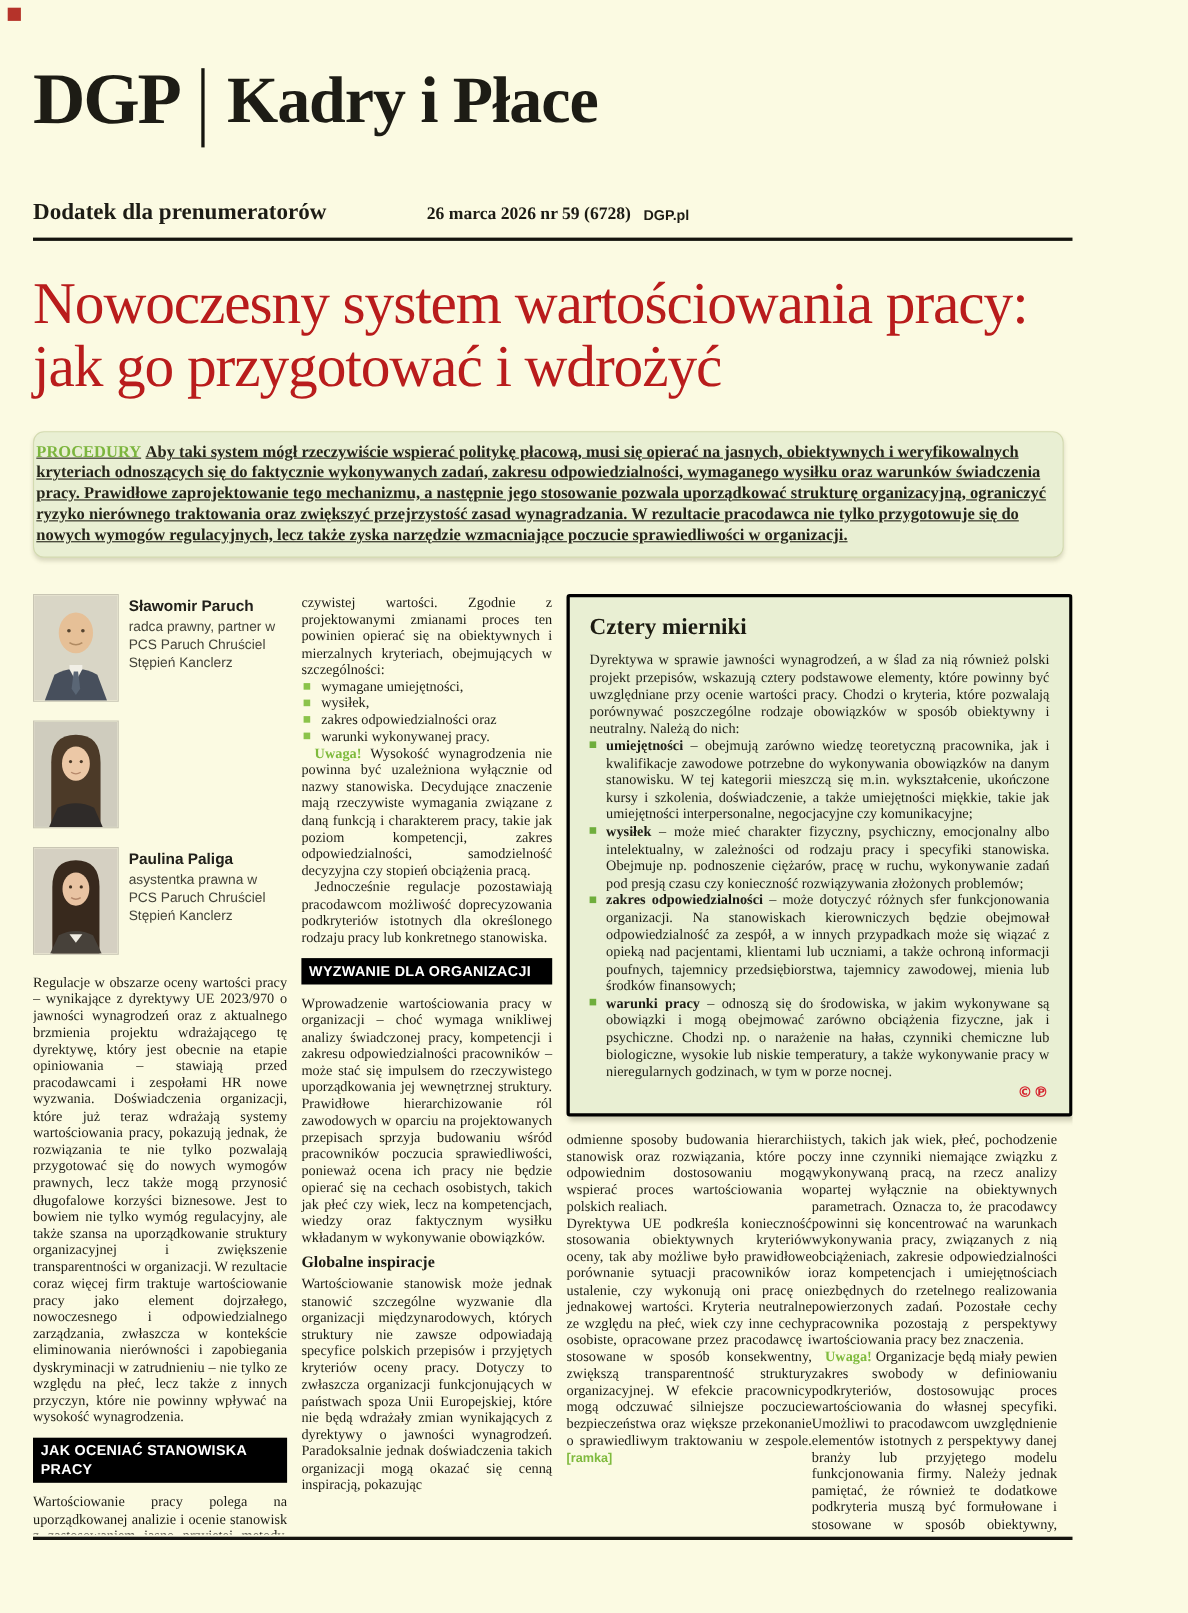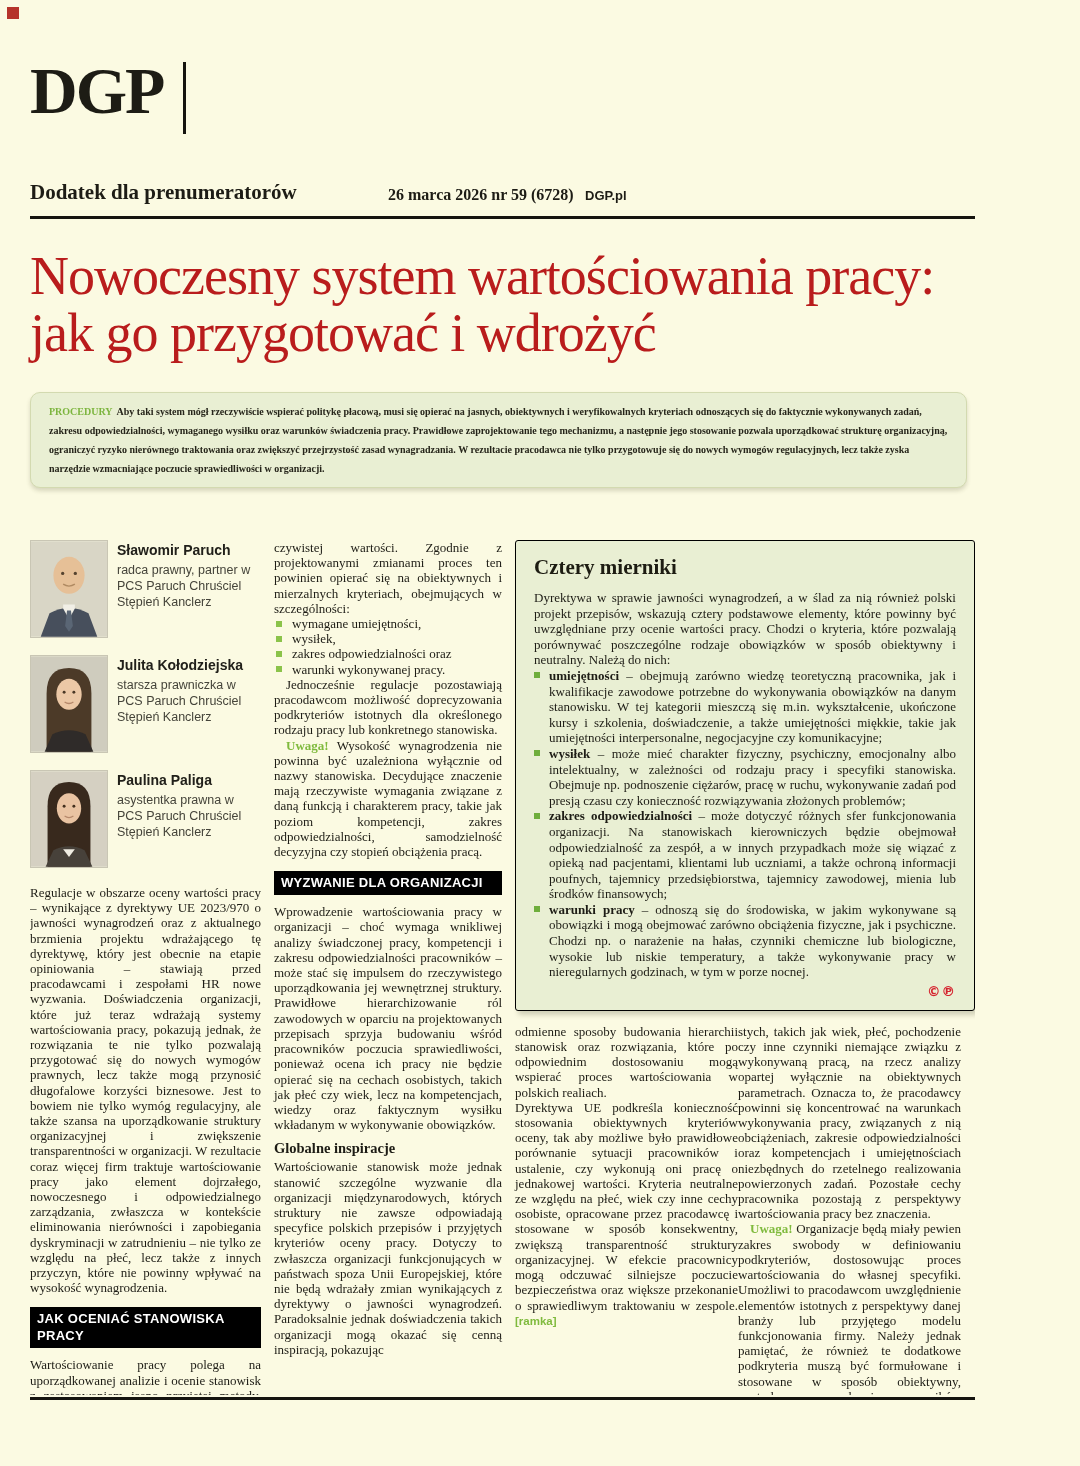--- a/index.html
+++ b/index.html
@@ -29,21 +29,21 @@
   .monitor-name { font-size:28px; line-height:30px; letter-spacing:1px; color:#2b9f56; }
   .monitor-tagline { font-size:12.5px; color:#4e4c38; text-align:right; margin-top:-1px; }
   .masthead-rule { position:absolute; left:30px; top:216px; width:945px; height:3px; background:#15140f; }
 
   
   .headline { position:absolute; left:30px; top:248px; width:945px; font-weight:400; font-size:54px; line-height:57px; letter-spacing:-1px; color:#b91c1c; }
   .lead-box {
     position:absolute; left:30px; top:392px; width:937px; max-height:132px; overflow:hidden;
     background:#e9efd3; border:1px solid #d3dab0; border-radius:10px;
     box-shadow:0 3px 4px rgba(60,60,30,.18);
-    padding:9px 18px; font-weight:700; font-size:10px; line-height:19px; color:#26251a;
+    padding:9px 2px; font-weight:700; font-size:15px; line-height:19px; color:#26251a;text-decoration:underline;
   }
   .lead-kicker { color:#7cb53e; margin-right:4px; }
 
   
   .article { position:absolute; left:30px; top:540px; width:945px; height:855px; overflow:hidden; display:flex; gap:13px; }
   .bottom-rule { position:absolute; left:30px; top:1397px; width:945px; height:3px; background:#15140f; }
   .col1 { width:231px; flex:none; }
   .col2 { width:228px; flex:none; }
   .right-area { width:460px; flex:none; }
   .right-cols { display:flex; margin-top:13px; }
@@ -69,38 +69,39 @@
   
   .author-card { display:flex; gap:9px; margin-bottom:17px; }
   .author-photo { width:78px; height:98px; flex:none; border:1px solid #c9c6b4; }
   .author-meta { font-family:"Liberation Sans",sans-serif; padding-top:2px; }
   .author-name { font-weight:700; font-size:14px; line-height:17px; margin-bottom:3px; color:#21201a; }
   .author-role { font-size:12.5px; line-height:16px; color:#45443a; }
   .authors-wrap { margin-bottom:8px; }
 
   
   .info-box {
-    background:#e9efd3; border:1px solid #000000; border-radius:3px;
+    background:#e9efd3; border:3px solid #000000; border-radius:3px;
     box-shadow:3px 4px 5px rgba(60,60,30,.22);
     padding:14px 18px 10px; min-height:398px;
   }
   .info-box-title { font-weight:700; font-size:21px; line-height:24px; margin-bottom:11px; color:#1d1c12; }
   .info-box p, .info-box .blt { font-size:13px; line-height:15.6px; text-align:justify; }
   .info-box .blt { padding-left:15px; }
   .info-box .blt .sq { left:0; background:#6fae3c; }
 </style>
 </head>
 <body>
 
 <div class="corner-mark"></div>
 
 <header class="masthead">
   <div class="brand-row">
     <span class="brand-dgp">DGP</span>
     <span class="brand-divider"></span>
+    <span class="brand-title">Kadry i Płace</span>
   </div>
   <div class="edition-note">Dodatek dla prenumeratorów</div>
   <div class="date-line">26 marca 2026 nr 59 (6728)</div>
   <div class="site-label">DGP.pl</div>
   <div class="masthead-rule"></div>
 </header>
 
 <h1 class="headline">Nowoczesny system wartościowania pracy: jak go przygotować i wdrożyć</h1>
 
 <div class="lead-box">
@@ -132,24 +133,20 @@
       <div class="author-card">
         <svg class="author-photo" viewBox="0 0 78 98" xmlns="http://www.w3.org/2000/svg">
           <rect width="78" height="98" fill="#cfccbe"></rect>
           <path d="M16 98 V38 Q16 12 39 12 Q62 12 62 38 V98 Z" fill="#4c3a28"></path>
           <ellipse cx="39" cy="39" rx="13" ry="16" fill="#ecc8a6"></ellipse>
           <path d="M14 98 L22 80 Q39 72 56 80 L64 98 Z" fill="#2f2b29"></path>
           <circle cx="34" cy="37" r="1.5" fill="#4a3826"></circle>
           <circle cx="44" cy="37" r="1.5" fill="#4a3826"></circle>
           <path d="M34.5 47 Q39 50 43.5 47" stroke="#b5886b" stroke-width="1.3" fill="none"></path>
         </svg>
-        <div class="author-meta">
-          <div class="author-name">Julita Kołodziejska</div>
-          <div class="author-role">starsza prawniczka w PCS Paruch Chruściel Stępień Kanclerz</div>
-        </div>
       </div>
 
       <div class="author-card">
         <svg class="author-photo" viewBox="0 0 78 98" xmlns="http://www.w3.org/2000/svg">
           <rect width="78" height="98" fill="#d5d0c2"></rect>
           <path d="M17 98 V36 Q17 11 39 11 Q61 11 61 36 V98 Z" fill="#38291d"></path>
           <ellipse cx="39" cy="38" rx="12.5" ry="15.5" fill="#e9c3a2"></ellipse>
           <path d="M15 98 L23 81 Q39 73 55 81 L63 98 Z" fill="#47413a"></path>
           <path d="M33 80 L39 88 L45 80" fill="#efece2"></path>
           <circle cx="34" cy="36" r="1.5" fill="#43301f"></circle>
@@ -167,22 +164,22 @@
     <span class="section-bar">JAK OCENIAĆ STANOWISKA PRACY</span>
     <p>Wartościowanie pracy polega na uporządkowanej analizie i ocenie stanowisk z zastosowaniem jasno przyjętej metody. Dzięki temu możliwe jest ustalenie, które funkcje mają większe znaczenie z perspektywy organizacji oraz jakie czynniki decydują o ich rze-</p>
   </div>
 
   <div class="col2">
     <p>czywistej wartości. Zgodnie z projektowanymi zmianami proces ten powinien opierać się na obiektywnych i mierzalnych kryteriach, obejmujących w szczególności:</p>
     <div class="blt"><span class="sq"></span><span>wymagane umiejętności,</span></div>
     <div class="blt"><span class="sq"></span><span>wysiłek,</span></div>
     <div class="blt"><span class="sq"></span><span>zakres odpowiedzialności oraz</span></div>
     <div class="blt"><span class="sq"></span><span>warunki wykonywanej pracy.</span></div>
+    <p class="indent"><span class="uwaga">Uwaga!</span> <span>Wysokość wynagrodzenia nie powinna być uzależniona wyłącznie od nazwy stanowiska. Decydujące znaczenie mają rzeczywiste wymagania związane z daną funkcją i charakterem pracy, takie jak poziom kompetencji, zakres odpowiedzialności, samodzielność decyzyjna czy stopień obciążenia pracą.</span></p>
     <p class="indent">Jednocześnie regulacje pozostawiają pracodawcom możliwość doprecyzowania podkryteriów istotnych dla określonego rodzaju pracy lub konkretnego stanowiska.</p>
-    <p class="indent"><span class="uwaga">Uwaga!</span> <span>Wysokość wynagrodzenia nie powinna być uzależniona wyłącznie od nazwy stanowiska. Decydujące znaczenie mają rzeczywiste wymagania związane z daną funkcją i charakterem pracy, takie jak poziom kompetencji, zakres odpowiedzialności, samodzielność decyzyjna czy stopień obciążenia pracą.</span></p>
     <span class="section-bar">WYZWANIE DLA ORGANIZACJI</span>
     <p>Wprowadzenie wartościowania pracy w organizacji – choć wymaga wnikliwej analizy świadczonej pracy, kompetencji i zakresu odpowiedzialności pracowników – może stać się impulsem do rzeczywistego uporządkowania jej wewnętrznej struktury. Prawidłowe hierarchizowanie ról zawodowych w oparciu na projektowanych przepisach sprzyja budowaniu wśród pracowników poczucia sprawiedliwości, ponieważ ocena ich pracy nie będzie opierać się na cechach osobistych, takich jak płeć czy wiek, lecz na kompetencjach, wiedzy oraz faktycznym wysiłku wkładanym w wykonywanie obowiązków.</p>
     <div class="subhead">Globalne inspiracje</div>
     <p>Wartościowanie stanowisk może jednak stanowić szczególne wyzwanie dla organizacji międzynarodowych, których struktury nie zawsze odpowiadają specyfice polskich przepisów i przyjętych kryteriów oceny pracy. Dotyczy to zwłaszcza organizacji funkcjonujących w państwach spoza Unii Europejskiej, które nie będą wdrażały zmian wynikających z dyrektywy o jawności wynagrodzeń. Paradoksalnie jednak doświadczenia takich organizacji mogą okazać się cenną inspiracją, pokazując</p>
   </div>
 
   <div class="right-area">
 
     <div class="info-box">
       <div class="info-box-title">Cztery mierniki</div>

